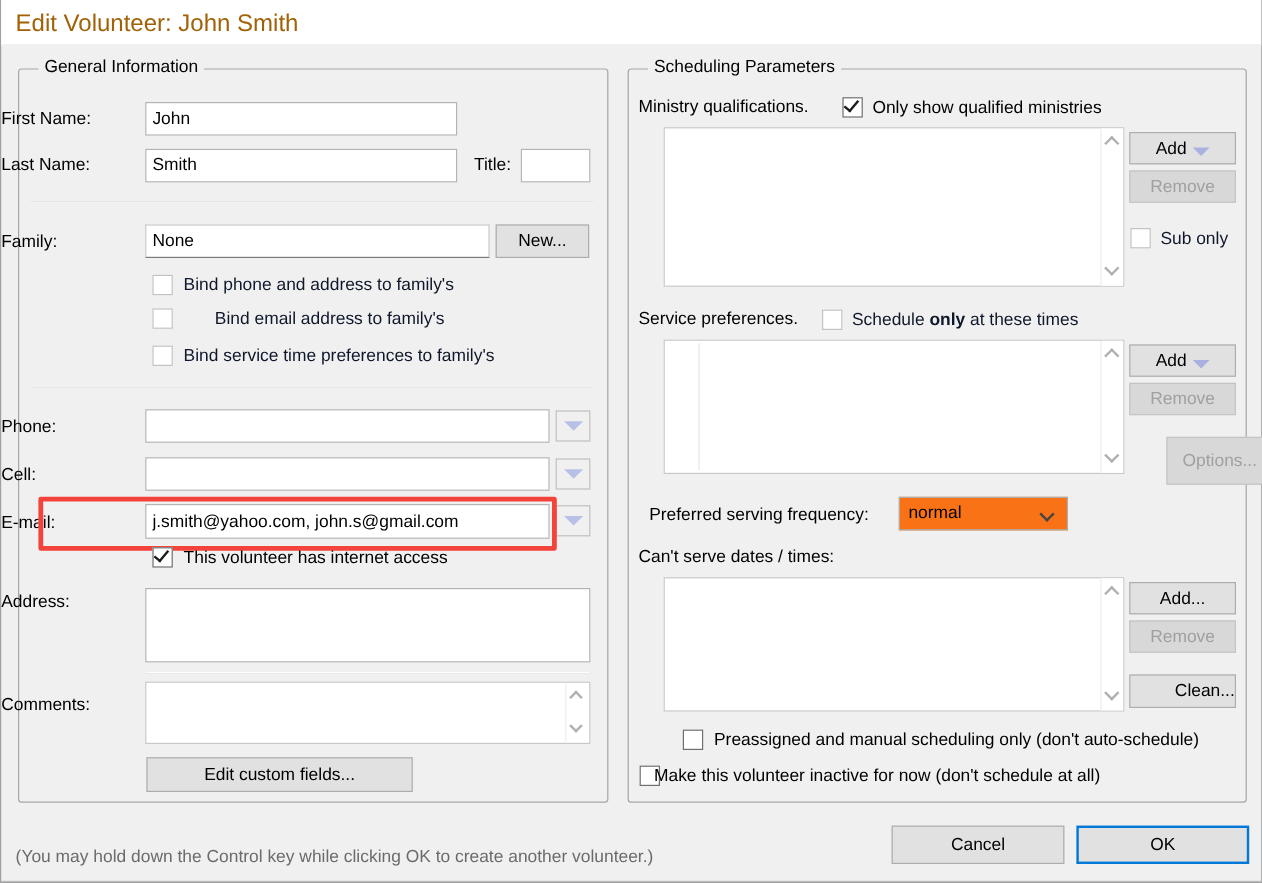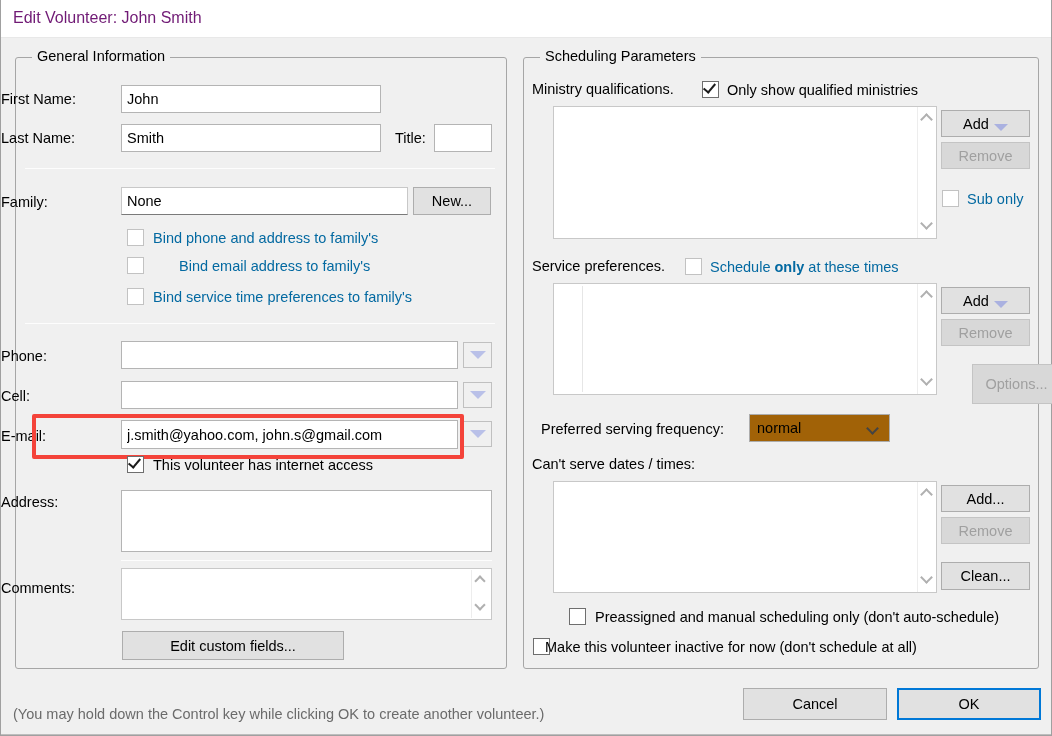--- a/index.html
+++ b/index.html
@@ -27,22 +27,22 @@
   #titlebar {
     position: absolute;
     left: 0; top: 0; right: 0;
     height: 38px;
     background: #ffffff;
     border-bottom: 1px solid #e8e8e8;
   }
   #titlebar .ttl {
     position: absolute;
     left: 12px; top: 9px;
-    font-size: 16px;
-    color: #701a75;
+    font-size: 20px;
+    color: #a16207;
     white-space: nowrap;
   }
 
   
   .group {
     position: absolute;
     border: 1px solid #a6a6a6;
     border-radius: 3px;
     background: transparent;
   }
@@ -161,21 +161,21 @@
     border-right: 2px solid #1c1c1c;
     border-bottom: 2px solid #1c1c1c;
     transform: rotate(40deg);
   }
   .cbtext {
     position: absolute;
     font-size: 14.5px;
     white-space: nowrap;
     color: #000;
   }
-  .cbtext.dim { color: #0369a1; }
+  .cbtext.dim { color: #0f172a; }
   .cbtext b { font-weight: bold; }
 
   
   .listbox {
     position: absolute;
     background: #fff;
     border: 1px solid #c8c8c8;
   }
   .listbox .sbar {
     position: absolute;
@@ -216,21 +216,21 @@
     margin-left: -5px;
     border-color: #b0b0b0;
     border-style: solid;
   }
   .minibar .up   { top: 7px;    border-width: 2px 0 0 2px; transform: rotate(45deg); }
   .minibar .down { bottom: 9px; border-width: 0 2px 2px 0; transform: rotate(45deg); }
 
   
   .combo {
     position: absolute;
-    background: #a16207;
+    background: #f97316;
     border: 1px solid #acacac;
     font-family: "Liberation Sans", sans-serif;
     font-size: 14.5px;
     color: #000;
   }
   .combo .val {
     position: absolute;
     left: 7px; top: 50%;
     transform: translateY(-50%);
     white-space: nowrap;
@@ -421,21 +421,21 @@
   <div class="lbl" style="left:531px; top:456px;">Can't serve dates / times:</div>
   <div class="listbox" style="left:552px; top:481px; width:384px; height:112px;">
     <div class="sbar">
       <span class="arw up"></span>
       <span class="arw down"></span>
     </div>
   </div>
 
   <button class="btn" style="left:940px; top:485px; width:89px; height:27px;">Add...</button>
   <button class="btn disabled" style="left:940px; top:517px; width:89px; height:27px;">Remove</button>
-  <button class="btn" style="left:940px; top:562px; width:89px; height:28px;">Clean...</button>
+  <button class="btn" style="left:940px; top:562px; width:89px; height:28px;text-align:right;">Clean...</button>
 
   <div class="cbrow" style="left:532px; top:608px; width:490px; height:20px;margin-left:36px;">
     <div class="cbox" style="left:0; top:0;"></div>
     <div class="cbtext" style="left:26px; top:1px;">Preassigned and manual scheduling only (don't auto-schedule)</div>
   </div>
   <div class="cbrow" style="left:532px; top:638px; width:490px; height:20px;">
     <div class="cbox" style="left:0; top:0;"></div>
     <div class="cbtext" style="left:12px; top:1px;">Make this volunteer inactive for now (don't schedule at all)</div>
   </div>
 

